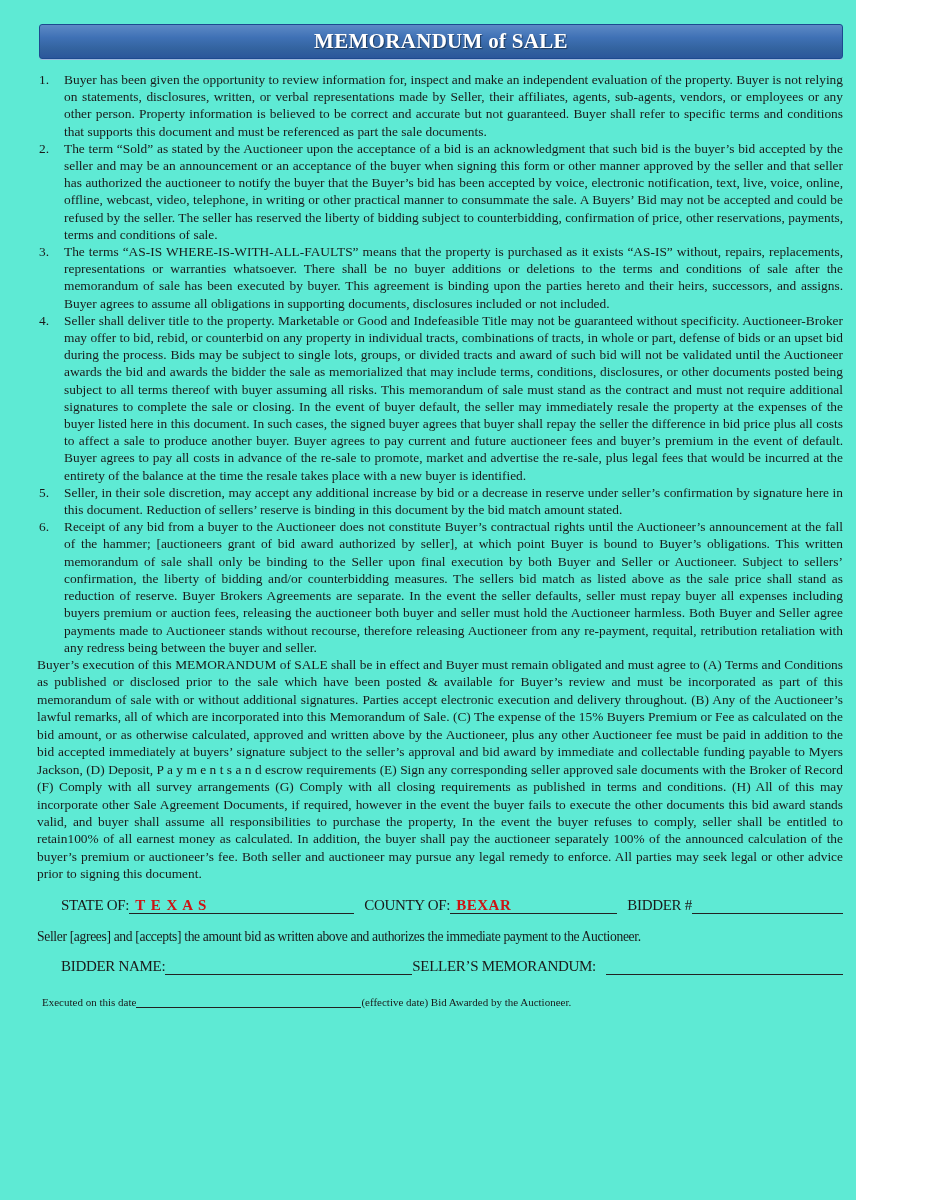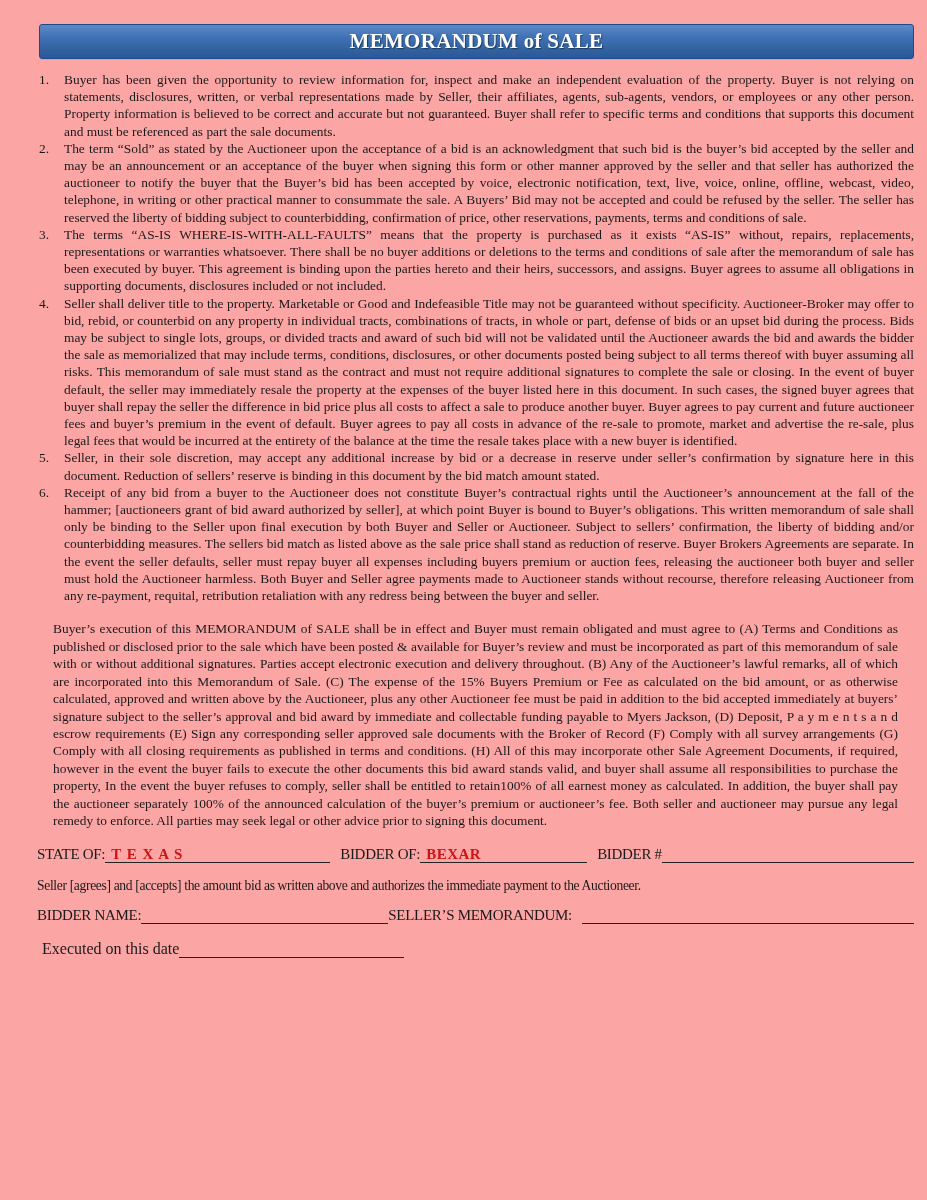--- a/index.html
+++ b/index.html
@@ -1,19 +1,19 @@
 <!DOCTYPE html>
 <html><head>
 <meta charset="utf-8">
 <style>
   html,body{margin:0;padding:0;background:#ffffff;}
   .page{
     position:relative;
-    width:927px;height:1200px;
-    background:#fca5a5;
+    width:856px;height:1200px;
+    background:#5eead4;
     font-family:"Liberation Serif","DejaVu Serif",serif;
     color:#1a1a1a;
     box-sizing:border-box;
     padding:24px 13px 4px 37px;
     overflow:hidden;
   }
   .banner{
     margin:0 0 12px 2px;
     height:33px;
     border:1px solid #1d4a8f;
@@ -39,32 +39,33 @@
     flex:0 0 27px;
     text-align:left;
     padding-left:2px;
     box-sizing:border-box;
   }
   .term-text{
     flex:1;
     text-align:justify;
   }
   .closing{
-    margin:16px;
+    margin:0;
     font-size:13.4px;
     line-height:17.45px;
     text-align:justify;
   }
   .form-area{margin-top:14px;}
   .form-row{
     display:flex;
     align-items:flex-end;
     font-size:15px;
     margin-top:13px;
     white-space:nowrap;
+    margin-left:24px;
   }
   .lbl{letter-spacing:-0.3px;}
   .blank{
     border-bottom:1.4px solid #222;
     height:17px;
     display:inline-block;
     box-sizing:border-box;
   }
   .fill-red{
     color:#cc1414;
@@ -75,21 +76,21 @@
   .spacer{width:10px;flex:0 0 auto;}
   .grow{flex:1 1 auto;}
   .agreement-line{
     margin-top:15px;
     font-size:13.6px;
     letter-spacing:-0.35px;
     white-space:nowrap;
   }
   .exec-row{
     display:flex;align-items:flex-end;
-    font-size:16px;
+    font-size:11px;
     margin-top:16px;
     padding-left:5px;
     white-space:nowrap;
   }
   .footer-note{
     margin-top:3px;
     padding-left:5px;
     font-size:13.8px;
   }
 </style>
@@ -130,21 +131,21 @@
   </ol>
 
   <p class="closing">Buyer’s execution of this MEMORANDUM of SALE shall be in effect and Buyer must remain obligated and must agree to (A) Terms and Conditions as published or disclosed prior to the sale which have been posted &amp; available for Buyer’s review and must be incorporated as part of this memorandum of sale with or without additional signatures. Parties accept electronic execution and delivery throughout. (B) Any of the Auctioneer’s lawful remarks, all of which are incorporated into this Memorandum of Sale. (C) The expense of the 15% Buyers Premium or Fee as calculated on the bid amount, or as otherwise calculated, approved and written above by the Auctioneer, plus any other Auctioneer fee must be paid in addition to the bid accepted immediately at buyers’ signature subject to the seller’s approval and bid award by immediate and collectable funding payable to Myers Jackson, (D) Deposit, P a y m e n t s  a n d  escrow requirements (E)  Sign  any corresponding seller approved sale documents with the Broker of Record (F) Comply with all survey arrangements (G) Comply with all closing requirements as published in terms and conditions. (H) All of this may incorporate other Sale Agreement Documents, if required, however in the event the buyer fails to execute the other documents this bid award stands valid, and buyer shall assume all responsibilities to purchase the property, In the event the buyer refuses to comply, seller shall be entitled to retain100% of all earnest money as calculated. In addition, the buyer shall pay the auctioneer separately 100% of the announced calculation of the buyer’s premium or auctioneer’s fee. Both seller and auctioneer may pursue any legal remedy to enforce. All parties may seek legal or other advice prior to signing this document.</p>
 
   <div class="form-area">
 
     <div class="form-row">
       <span class="lbl">STATE OF:</span>
       <span class="blank" style="width:225px;"><span class="fill-red">T E X A S</span></span>
       <span class="spacer"></span>
-      <span class="lbl">BIDDER OF:</span>
+      <span class="lbl">COUNTY OF:</span>
       <span class="blank" style="width:167px;"><span class="fill-red" style="letter-spacing:0.5px;">BEXAR</span></span>
       <span class="spacer"></span>
       <span class="lbl">BIDDER #</span>
       <span class="blank grow"></span>
     </div>
 
 
     <div class="agreement-line">Seller [agrees] and [accepts] the amount bid as written above and authorizes the immediate payment to the Auctioneer.</div>
 
     <div class="form-row">
@@ -152,17 +153,18 @@
       <span class="blank" style="width:247px;"></span>
       <span class="lbl">SELLER’S MEMORANDUM:</span>
       <span class="spacer"></span>
       <span class="blank grow"></span>
     </div>
 
 
     <div class="exec-row">
       <span>Executed on this date</span>
       <span class="blank" style="width:225px;"></span>
+      <span>(effective date) Bid Awarded by the Auctioneer.</span>
     </div>
 
 
   </div>
 </div>
 
 </body></html>

